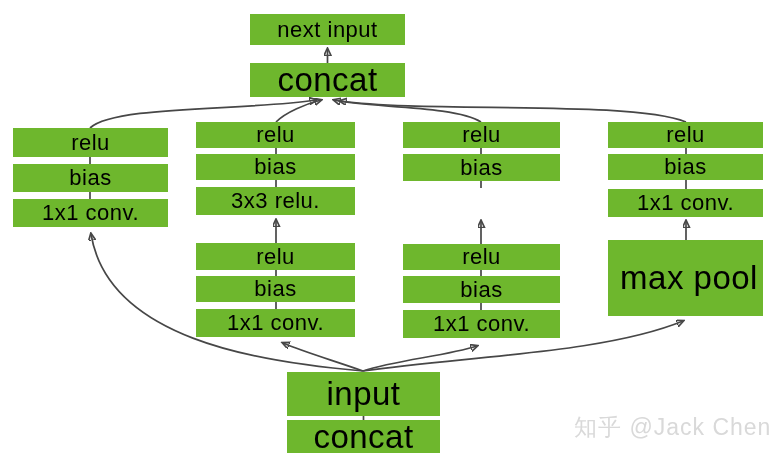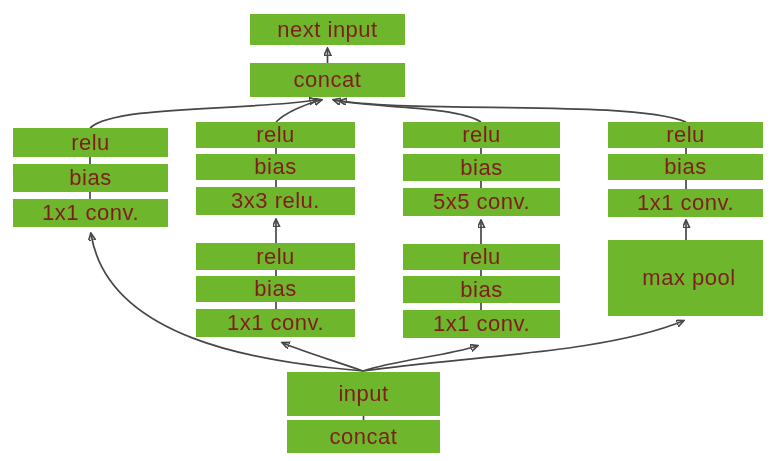--- a/index.html
+++ b/index.html
@@ -11,30 +11,30 @@
   #canvas {
     position: relative;
     width: 778px;
     height: 461px;
     background: #ffffff;
     overflow: hidden;
   }
   .node {
     position: absolute;
     background: #6eb72d;
-    color: #7f1d1d;
+    color: #000000;
     display: flex;
     align-items: center;
     justify-content: center;
     font-size: 22px;
     letter-spacing: 0.5px;
     box-sizing: border-box;
     user-select: none;
   }
-  .node.big { font-size: 22px; }
+  .node.big { font-size: 33px; }
   #arrows {
     position: absolute;
     left: 0; top: 0;
     width: 778px; height: 461px;
     pointer-events: none;
   }
   #arrows path, #arrows line {
     stroke: #474747;
     stroke-width: 1.7;
     fill: none;
@@ -104,28 +104,28 @@
   <div class="node" style="left:196px; top:122px; width:159px; height:26px;">relu</div>
   <div class="node" style="left:196px; top:154px; width:159px; height:26px;">bias</div>
   <div class="node" style="left:196px; top:187px; width:159px; height:28px;">3x3 relu.</div>
 
   <div class="node" style="left:196px; top:243px; width:159px; height:27px;">relu</div>
   <div class="node" style="left:196px; top:276px; width:159px; height:26px;">bias</div>
   <div class="node" style="left:196px; top:309px; width:159px; height:28px;">1x1 conv.</div>
 
   <div class="node" style="left:403px; top:122px; width:157px; height:26px;">relu</div>
   <div class="node" style="left:403px; top:154px; width:157px; height:27px;">bias</div>
-  <div class="node" style="left:403px; top:188px; width:157px; height:28px;">5x5 conv.</div>
 
   <div class="node" style="left:403px; top:244px; width:157px; height:26px;">relu</div>
   <div class="node" style="left:403px; top:276px; width:157px; height:27px;">bias</div>
   <div class="node" style="left:403px; top:310px; width:157px; height:28px;">1x1 conv.</div>
 
   <div class="node" style="left:608px; top:122px; width:155px; height:26px;">relu</div>
   <div class="node" style="left:608px; top:154px; width:155px; height:26px;">bias</div>
   <div class="node" style="left:608px; top:189px; width:155px; height:28px;">1x1 conv.</div>
   <div class="node big" style="left:608px; top:240px; width:155px; height:76px;padding-left:7px;">max pool</div>
 
   <div class="node big" style="left:287px; top:372px; width:153px; height:44px;">input</div>
   <div class="node big" style="left:287px; top:420px; width:153px; height:33px;">concat</div>
 
+  <div class="watermark">知乎 @Jack Chen</div>
 
 </div>
 
 </body></html>

